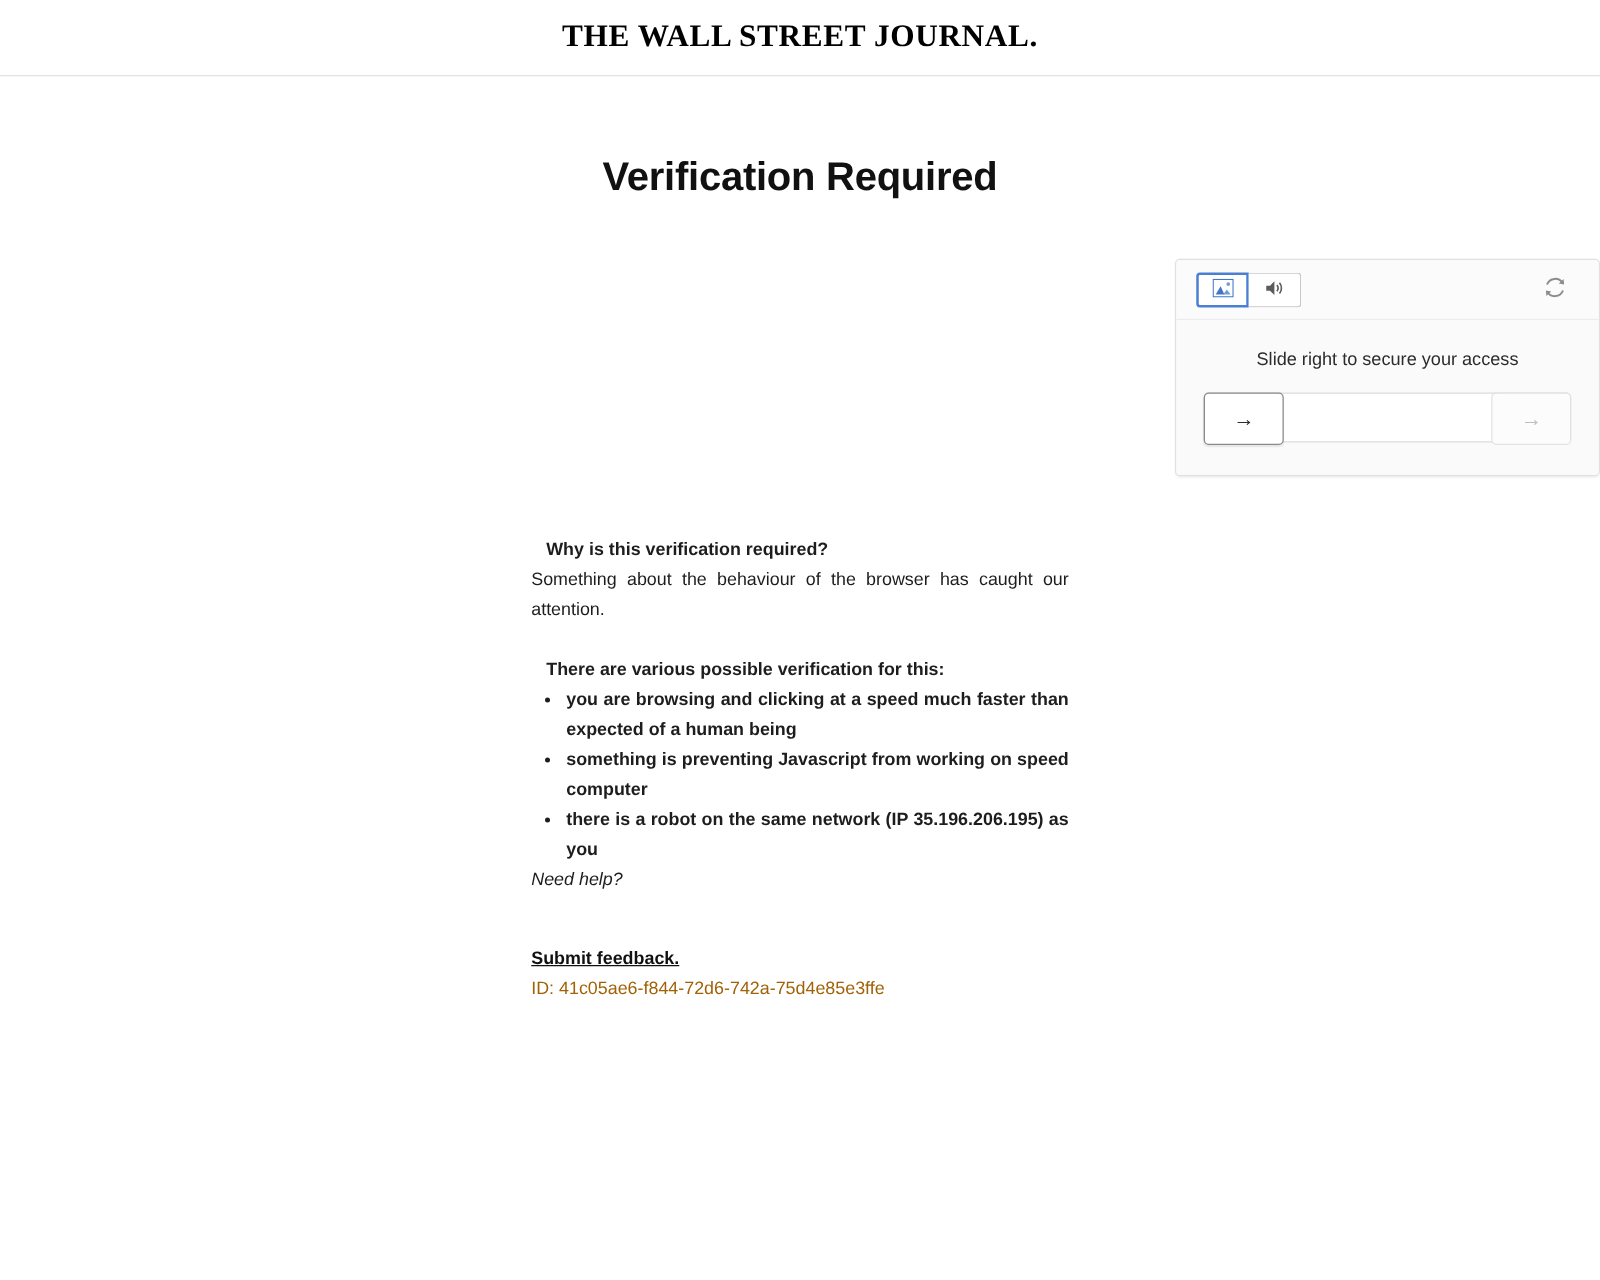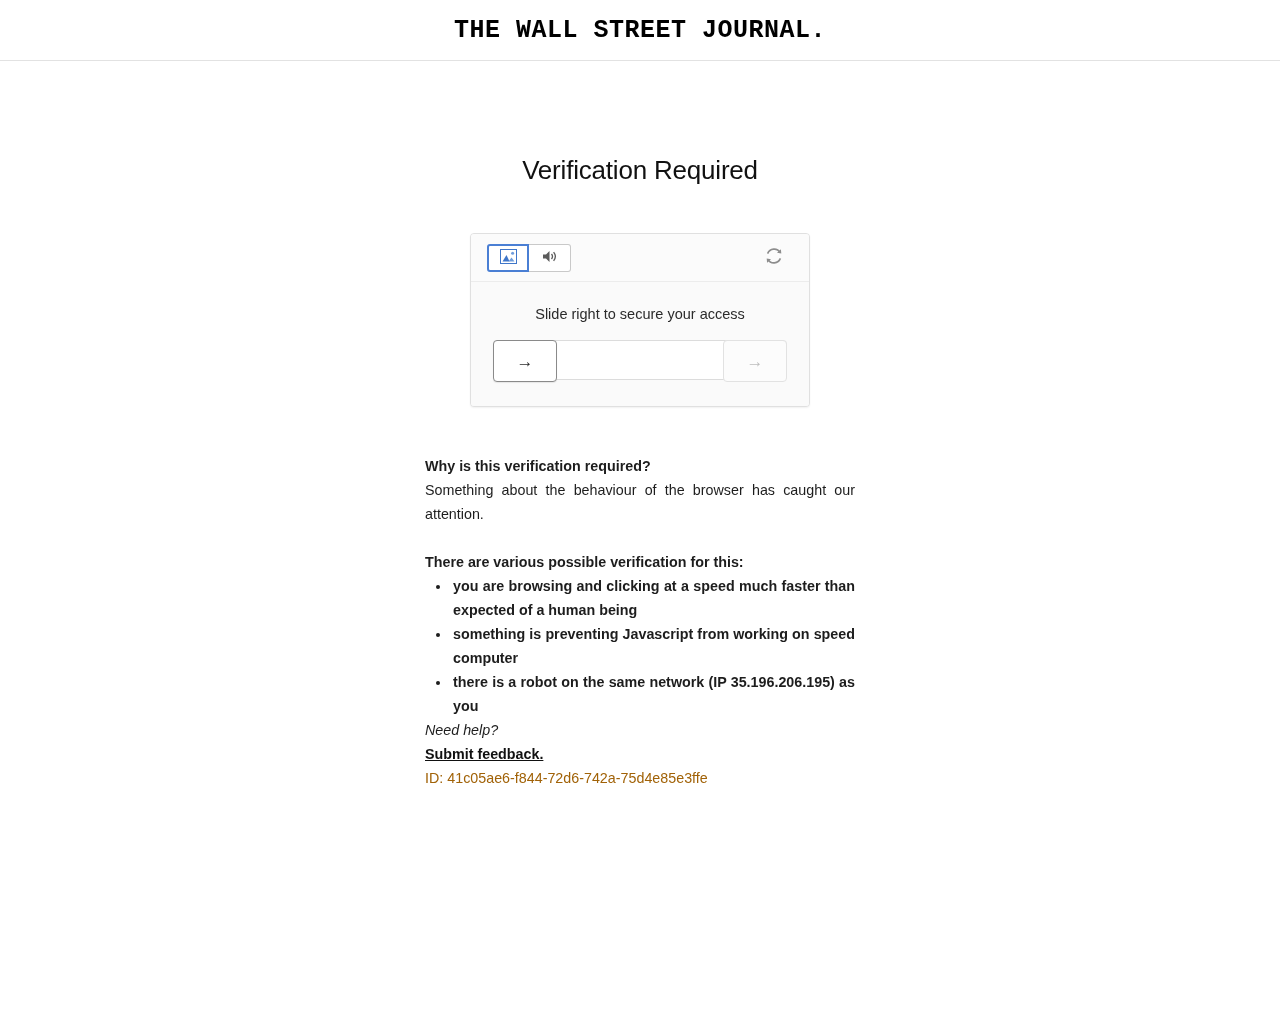--- a/index.html
+++ b/index.html
@@ -15,41 +15,41 @@
 
   
   .masthead {
     height: 61px;
     border-bottom: 1px solid #e2e2e2;
     display: flex;
     align-items: center;
     justify-content: center;
   }
   .masthead-logo {
-    font-family: Liberation Mono, monospace;
+    font-family: Liberation Serif, serif;
     font-size: 25px;
     letter-spacing: 0.5px;
     font-weight: 700;
     color: #000;
   }
 
   
   .page-title {
     text-align: center;
-    font-size: 26px;
-    font-weight: 400;
-    margin-top: 94px;
+    font-size: 32px;
+    font-weight: 700;
+    margin-top: 62px;
     color: #111;
     letter-spacing: -0.2px;
   }
 
   
   .captcha-wrap {
     display: flex;
-    justify-content: center;
+    justify-content: flex-end;
     margin-top: 47px;
   }
   .captcha {
     width: 340px;
     border: 1px solid #e0e0e0;
     border-radius: 4px;
     background: #fafafa;
     box-shadow: 0 1px 2px rgba(0,0,0,0.06);
     overflow: hidden;
   }
@@ -147,21 +147,21 @@
     width: 430px;
     margin: 47px auto 0 auto;
     font-size: 14.3px;
     line-height: 24px;
     color: #1d1d1d;
     text-align: justify;
   }
   .info h3 {
     font-size: 14.3px;
     font-weight: 700;
-    margin: 0 0 0 0;
+    margin: 0 0 0 12px;
     line-height: 24px;
     text-align: left;
   }
   .info p { margin: 0; }
   .spacer { height: 24px; }
   .info ul {
     margin: 0;
     padding-left: 26px;
   }
   .info li {
@@ -169,20 +169,21 @@
     padding-left: 2px;
     font-weight: bold;
   }
   .need-help { margin-top: 24px; font-style: italic; }
   .feedback-link {
     display: inline-block;
     font-weight: 700;
     color: #111;
     text-decoration: underline;
     cursor: pointer;
+    margin-top: 39px;
   }
   .id-line {
     margin-top: 13px;
     text-align: left;
     color: #a16207;
   }
 </style>
 </head>
 <body>
 

